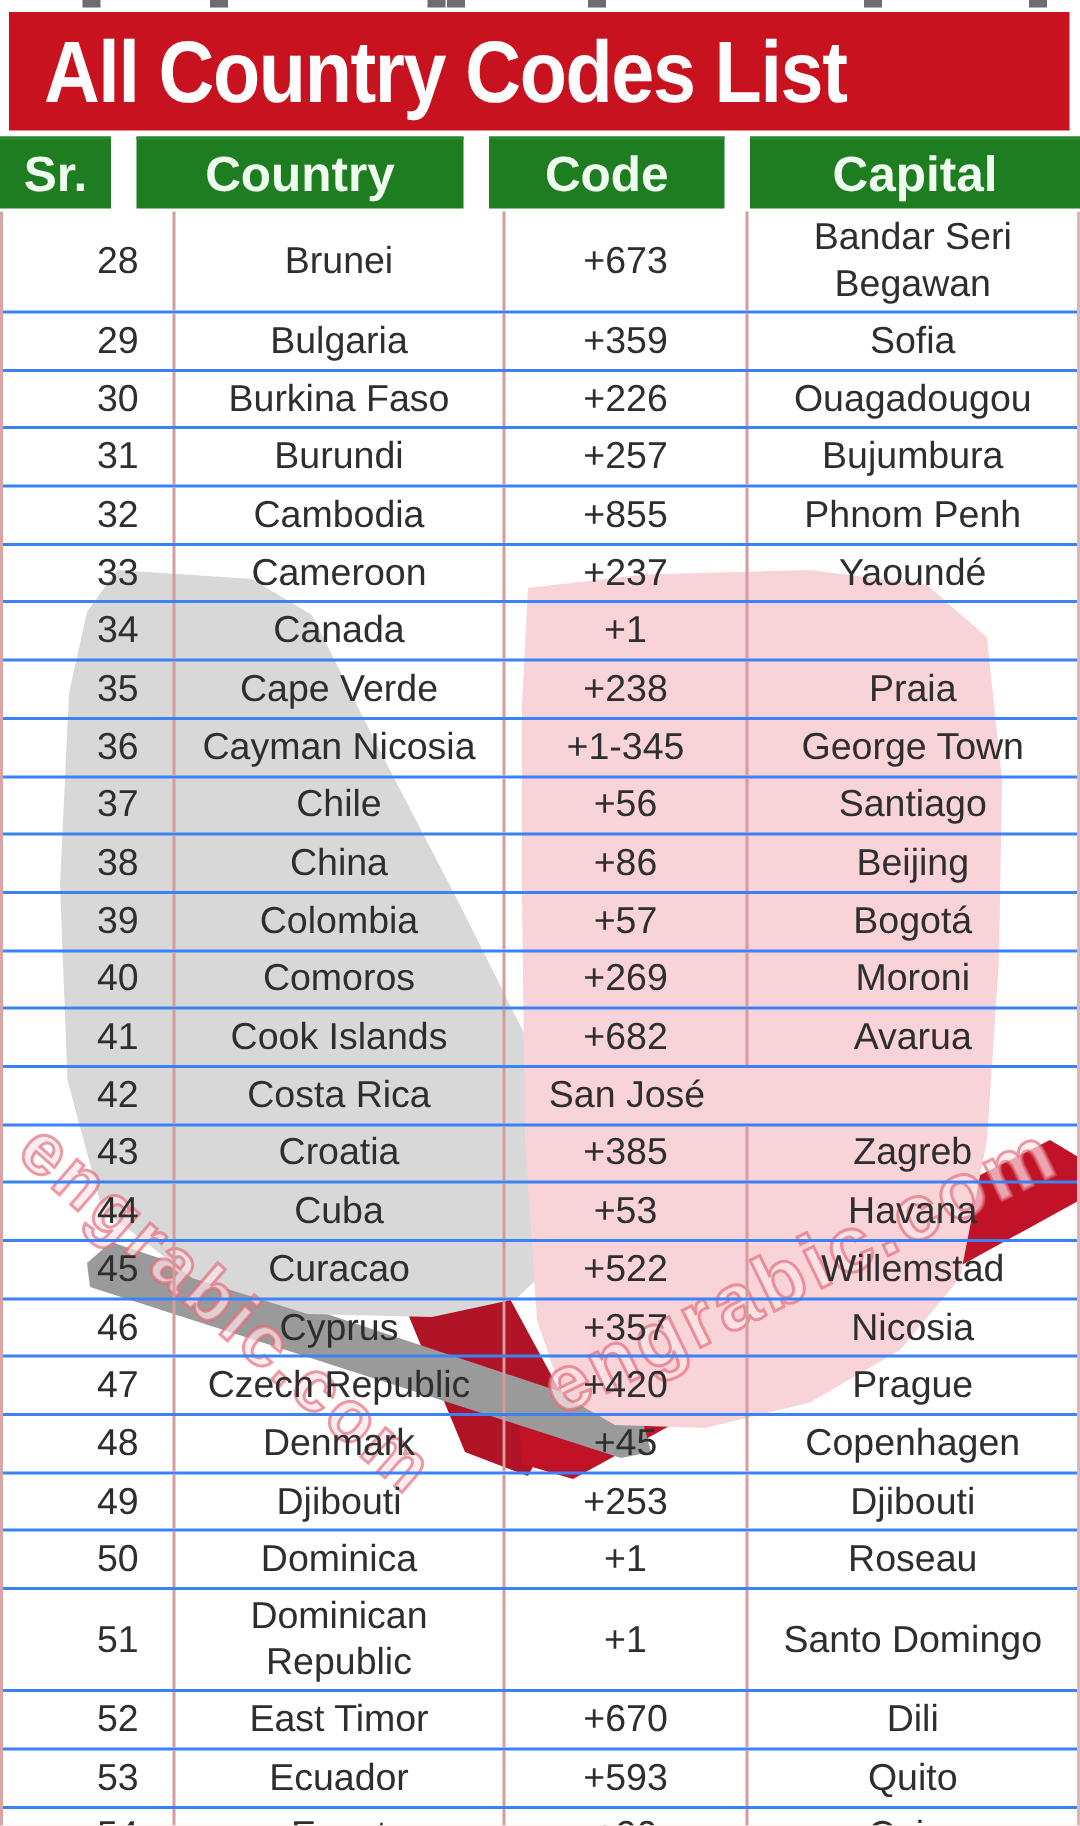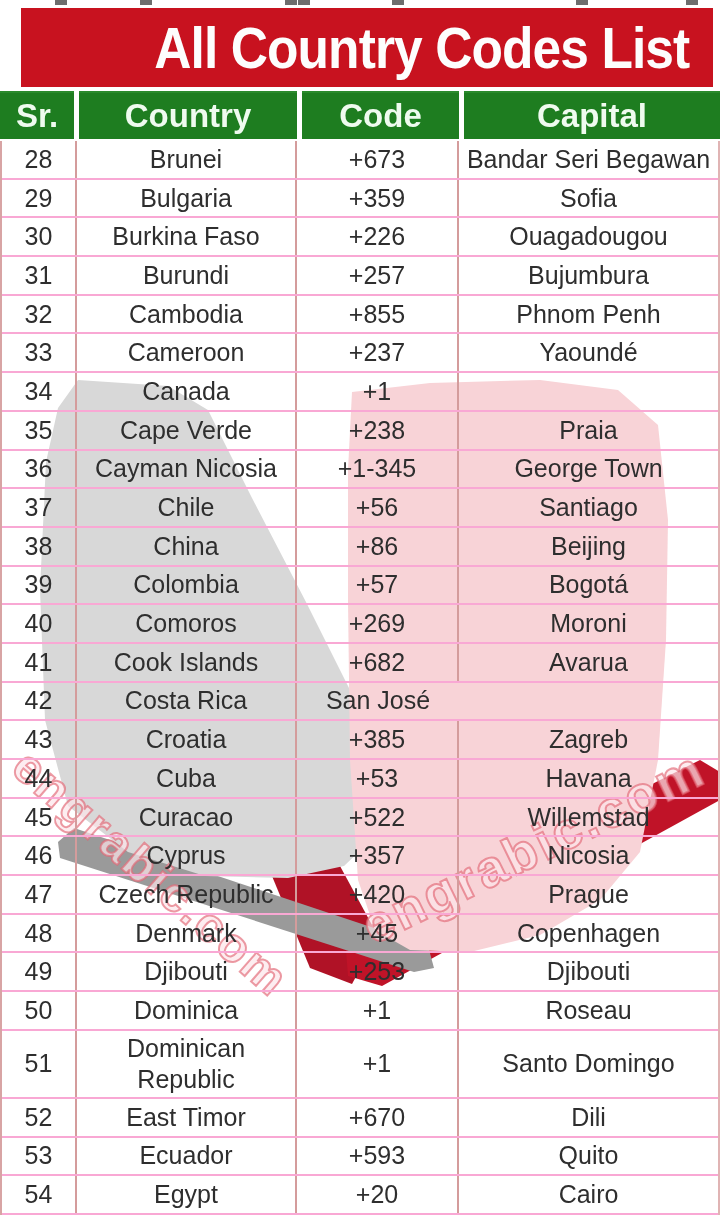--- a/index.html
+++ b/index.html
@@ -22,31 +22,31 @@
     clip-path:polygon(352px 392px,430px 383px,540px 380px,618px 390px,658px 425px,668px 520px,666px 640px,658px 760px,640px 852px,600px 900px,540px 935px,470px 952px,410px 950px,375px 930px,358px 880px,350px 760px,348px 600px,348px 470px);}
   .wm-text{position:absolute;font-weight:bold;letter-spacing:3px;white-space:nowrap;
     color:rgba(252,223,228,0.55);-webkit-text-stroke:2px rgba(224,95,110,0.62);
     text-shadow:0 0 2px rgba(255,255,255,0.35);}
   .wm-text.left{left:38px;top:738px;font-size:48px;transform:rotate(41deg);transform-origin:left top;}
   .wm-text.right{left:352px;top:902px;font-size:52px;transform:rotate(-26deg);transform-origin:left top;}
   .crop-dash{position:absolute;top:0;height:5px;width:12px;background:#3c3c3c;opacity:.75;}
 
   
   .fg{position:relative;z-index:1;}
-  .title-bar{margin:8px 7px 0 21px;height:79px;background:#c8121f;
-    display:flex;align-items:center;justify-content:flex-end;}
+  .title-bar{margin:8px 7px 0 6px;height:79px;background:#c8121f;
+    display:flex;align-items:center;justify-content:flex-start;}
   .title-bar span{color:#fdfdfd;font-size:56px;font-weight:bold;letter-spacing:-1px;
     transform:scale(.92,1.04);white-space:nowrap;}
   .head-row{margin-top:4px;display:grid;grid-template-columns:74px 218px 157px 1fr;
-    column-gap:5px;height:48px;}
+    column-gap:17px;height:48px;}
   .head-cell{background:#1e7d20;color:#effbef;font-size:33px;font-weight:bold;
     display:flex;align-items:center;justify-content:center;border-top:2px solid #2a8a2c;}
   .tbody{margin-top:2px;border-left:2px solid #d8a4a4;border-right:2px solid #e0b4b4;}
   .trow{display:grid;grid-template-columns:75px 220px 162px 1fr;
-    min-height:38.7px;box-sizing:border-box;border-bottom:2px solid #f9a8d4;}
+    min-height:38.7px;box-sizing:border-box;border-bottom:2px solid #3b82f6;padding-left:40px;}
   .cell{display:flex;align-items:center;justify-content:center;text-align:center;
     font-size:25px;line-height:31px;color:#2e2e2e;padding:2px 4px;box-sizing:border-box;
     border-right:2px solid #d49c9c;}
   .cell.capital{border-right:none;}
 </style>
 </head>
 <body>
 
 <div class="stage">
 

